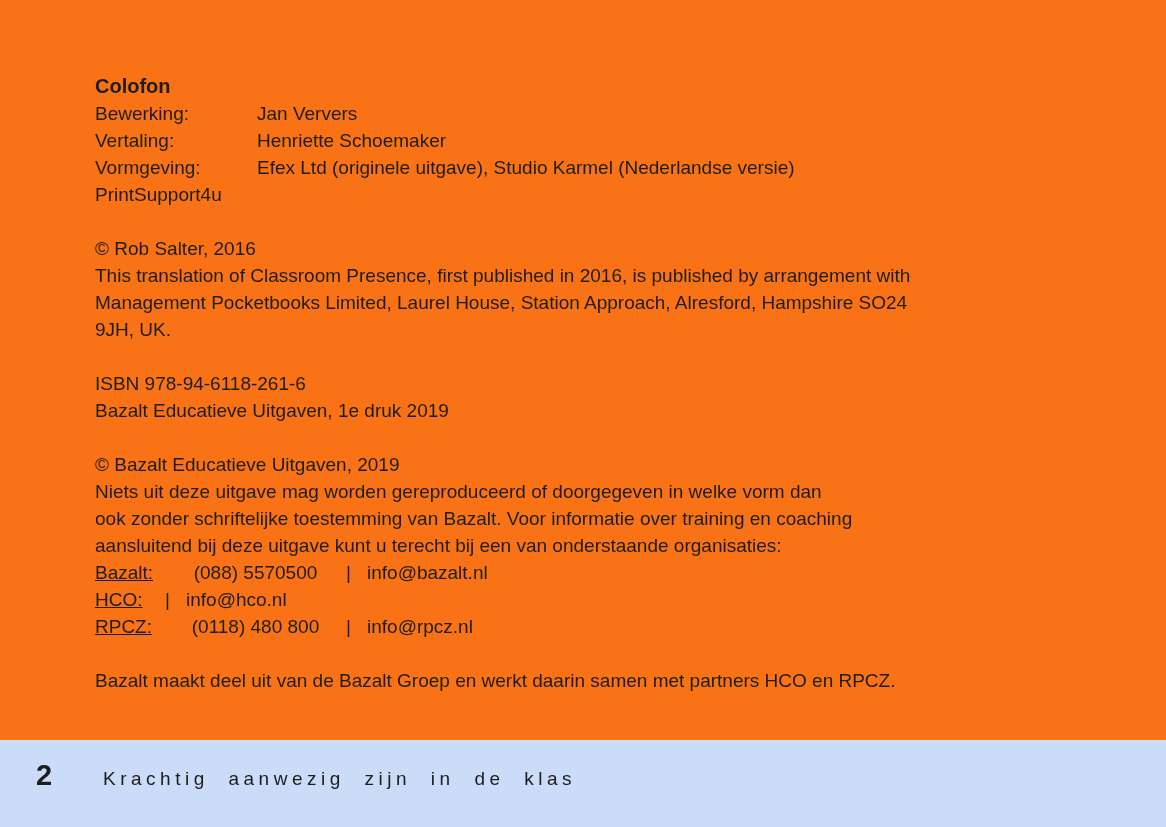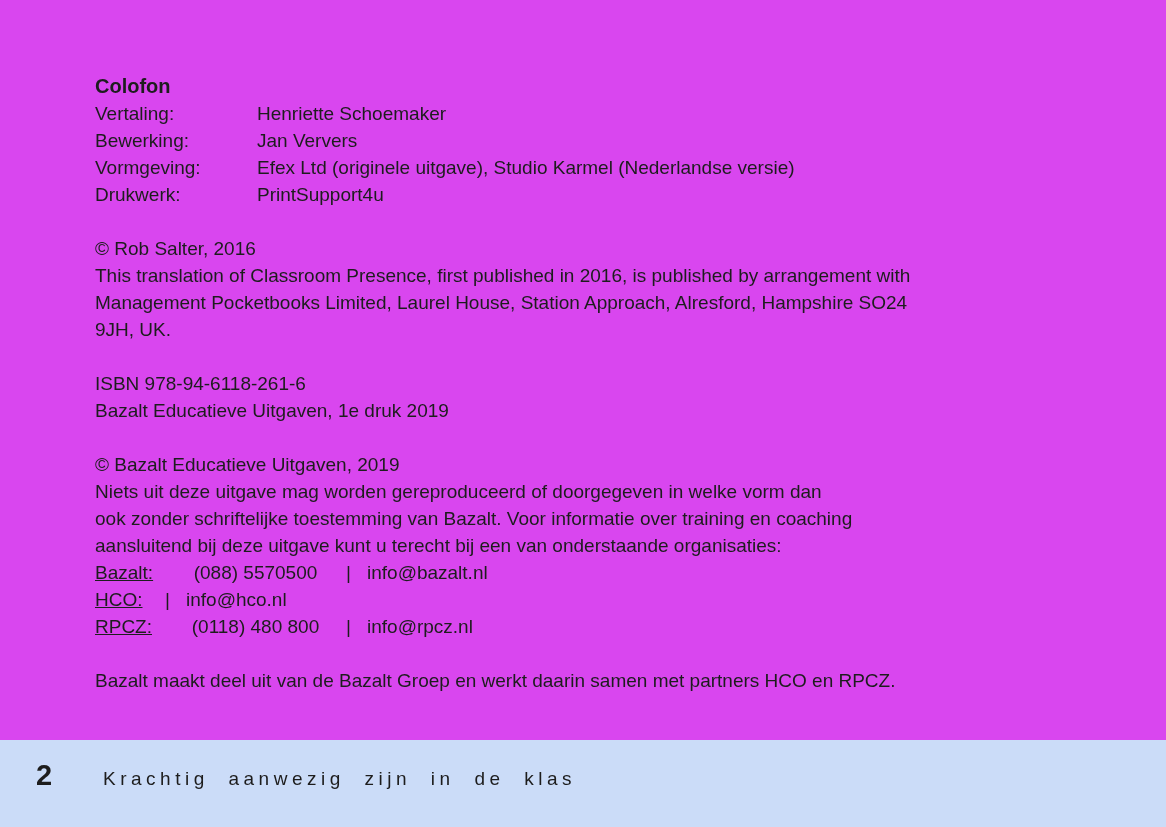--- a/index.html
+++ b/index.html
@@ -55,41 +55,40 @@
     top: 769px;
     font-size: 19px;
     line-height: 1;
     letter-spacing: 4.5px;
     word-spacing: 10px;
   }
 </style>
 </head>
 <body>
 
-<div class="page" style="background: #d946ef; color: rgb(29, 29, 29);">
+<div class="page" style="background: #f97316; color: rgb(29, 29, 29);">
 
   <div class="content">
 
     <div class="block">
       <div class="title">Colofon</div>
       <div>
         <div class="credit-row">
+          <span class="credit-label">Bewerking:</span>
+          <span class="credit-value">Jan Ververs</span>
+        </div>
+        <div class="credit-row">
           <span class="credit-label">Vertaling:</span>
           <span class="credit-value">Henriette Schoemaker</span>
-        </div>
-        <div class="credit-row">
-          <span class="credit-label">Bewerking:</span>
-          <span class="credit-value">Jan Ververs</span>
         </div>
         <div class="credit-row">
           <span class="credit-label">Vormgeving:</span>
           <span class="credit-value">Efex Ltd (originele uitgave), Studio Karmel (Nederlandse versie)</span>
         </div>
         <div class="credit-row">
-          <span class="credit-label">Drukwerk:</span>
           <span class="credit-value">PrintSupport4u</span>
         </div>
       </div>
     </div>
 
     <div class="block pre">© Rob Salter, 2016
 This translation of Classroom Presence, first published in 2016, is published by arrangement with
 Management Pocketbooks Limited, Laurel House, Station Approach, Alresford, Hampshire SO24
 9JH, UK.</div>
 

